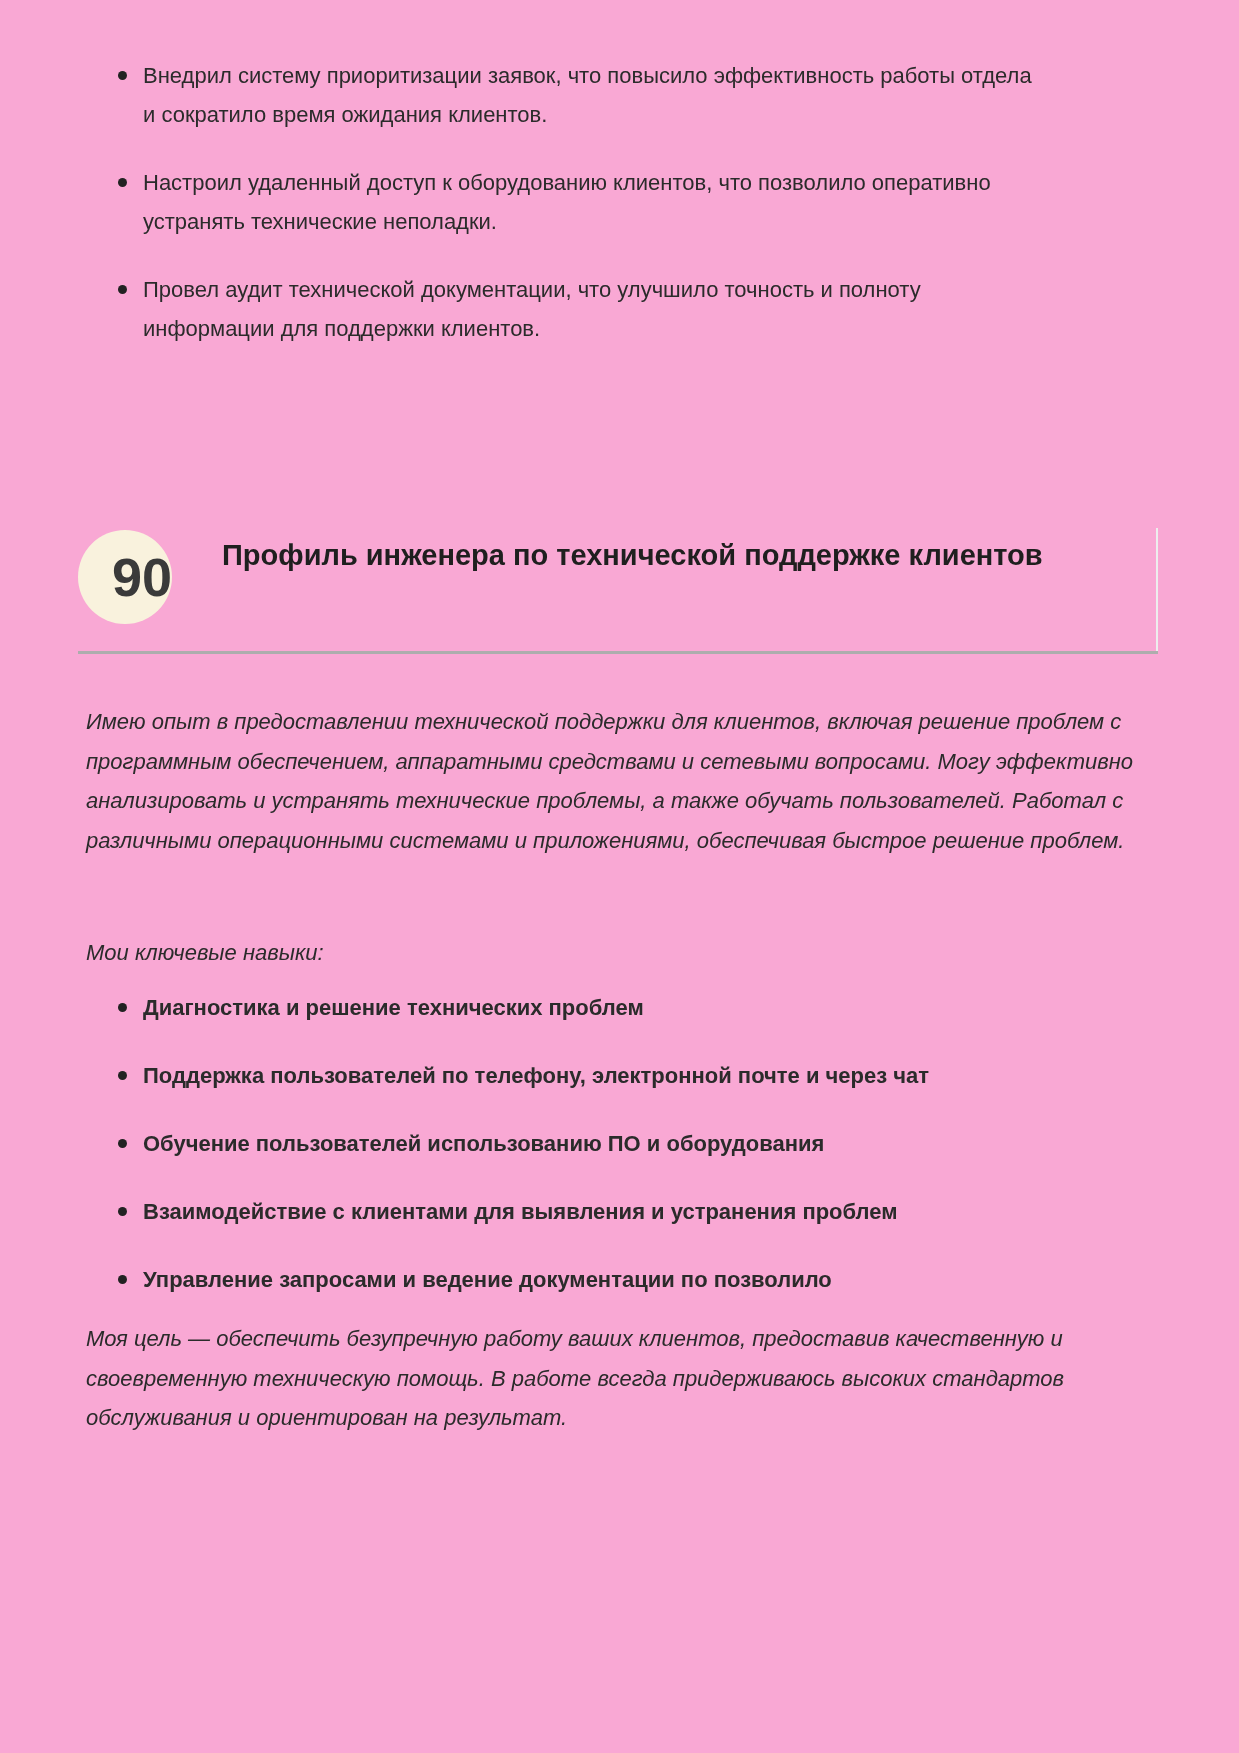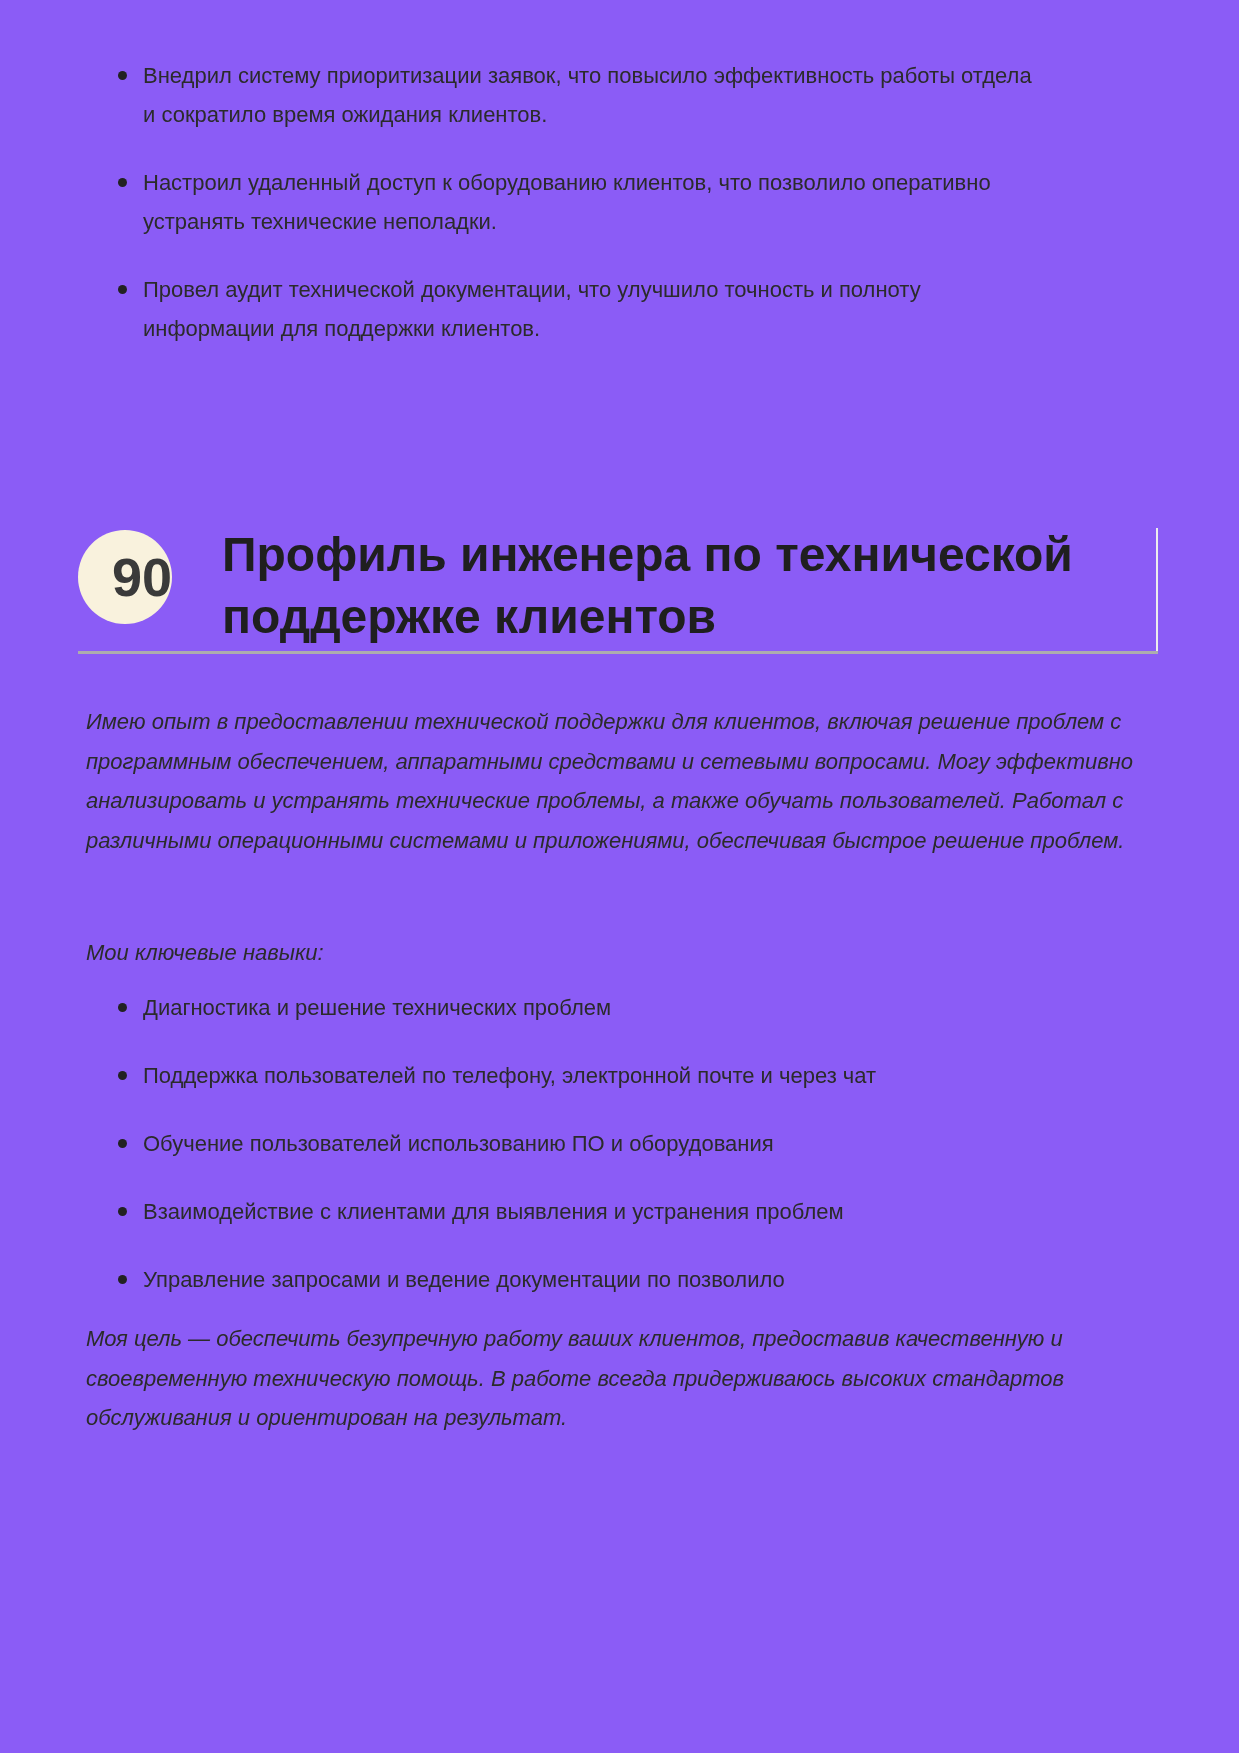--- a/index.html
+++ b/index.html
@@ -4,21 +4,21 @@
 <style>
   html, body {
     margin: 0;
     padding: 0;
     background: #ffffff;
   }
   .page {
     position: relative;
     width: 1239px;
     height: 1753px;
-    background: #8b5cf6;
+    background: #f9a8d4;
     font-family: "Liberation Sans", sans-serif;
     color: #2b2b2b;
     overflow: hidden;
   }
   .content {
     position: absolute;
     left: 78px;
     width: 1080px;
     top: 0;
   }
@@ -72,21 +72,21 @@
     justify-content: flex-end;
   }
   .badge-number {
     font-size: 54px;
     font-weight: bold;
     color: #3a3a3a;
     letter-spacing: 0px;
   }
   .section-title {
     margin: -6px 0 0 50px;
-    font-size: 48px;
+    font-size: 29px;
     font-weight: bold;
     line-height: 62px;
     color: #1f1f1f;
     max-width: 940px;
   }
   .section-divider {
     position: absolute;
     top: 651px;
     left: 0;
     width: 1080px;
@@ -115,21 +115,21 @@
     font-style: italic;
   }
   .intro { top: 694px; }
   .skills-label { top: 925px; }
   .skills-list {
     position: absolute;
     top: 988px;
     left: 0;
     width: 100%;
   }
-  .skills-list li { margin-bottom: 26px; }
+  .skills-list li { margin-bottom: 26px; font-weight: bold; }
   .conclusion { top: 1311px; }
 </style>
 </head>
 <body>
 
 <div class="page">
   <div class="content">
 
     <ul class="bullets top-list">
       <li>Внедрил систему приоритизации заявок, что повысило эффективность работы отдела и сократило время ожидания клиентов.</li>

